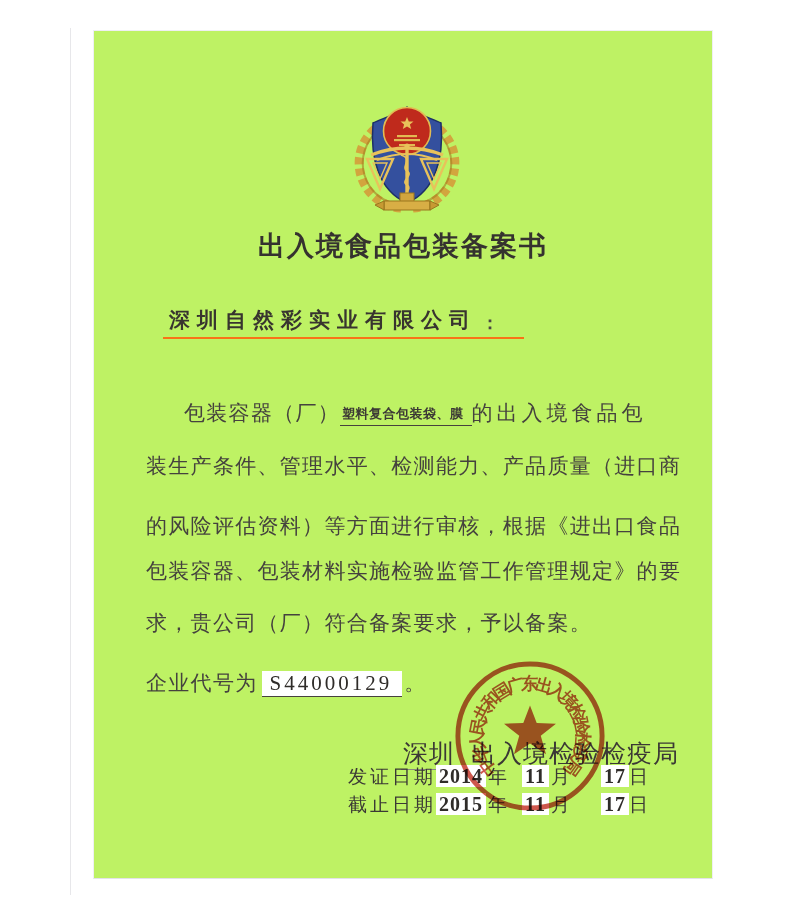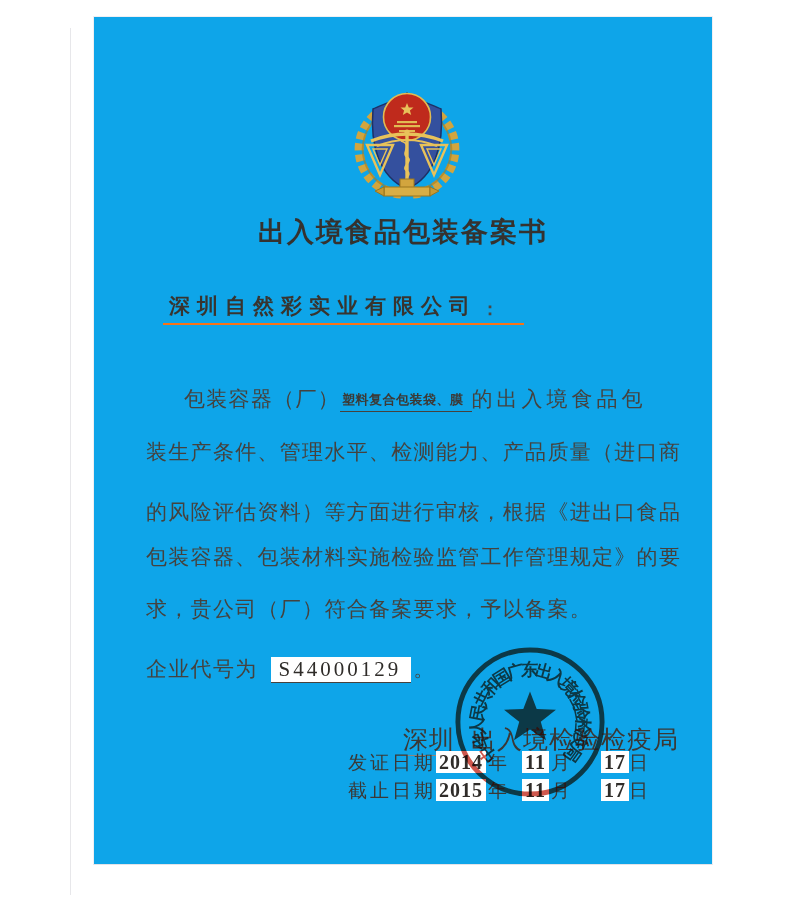--- a/index.html
+++ b/index.html
@@ -3,22 +3,22 @@
 <meta charset="utf-8">
 <style>
   html,body{margin:0;padding:0;}
   body{
     width:800px;height:923px;position:relative;background:#ffffff;
     font-family:"Liberation Sans","DejaVu Sans",sans-serif;
     color:#3d3b39;overflow:hidden;
   }
   .edge-line{position:absolute;left:70px;top:28px;width:1px;height:867px;background:#e7e7ea;}
   .scan{
-    position:absolute;left:93px;top:16px;width:618px;height:847px;
-    background:#0ea5e9;border:1px solid #efeff3;border-bottom-color:#e3e3e8;
+    position:absolute;left:93px;top:30px;width:618px;height:847px;
+    background:#bef264;border:1px solid #efeff3;border-bottom-color:#e3e3e8;
   }
   .abs{position:absolute;}
   .page-title{
     left:0;right:0;top:197px;text-align:center;
     font-size:27px;font-weight:bold;letter-spacing:2px;color:#35322f;
   }
   .company-line{
     left:69px;top:272px;width:361px;height:34px;
     border-bottom:2px solid #f97316;
   }
@@ -36,21 +36,21 @@
   .product-fill{
     font-size:13px;font-weight:bold;letter-spacing:.5px;color:#3c3935;
     border-bottom:1.5px solid #46423d;padding:0 8px 2px 2px;
     display:inline-block;vertical-align:2px;
   }
   .l1-suffix{letter-spacing:4px;}
   .code-line{left:52px;top:638px;font-size:21px;letter-spacing:1.3px;color:#45423e;white-space:nowrap;}
   .code-value{
     font-family:"Liberation Serif","DejaVu Serif",serif;
     font-size:21px;letter-spacing:3px;color:#2f2c29;background:#ffffff;
-    border-bottom:1.5px solid #46423d;padding:0 10px 1px 8px;margin-left:13px;
+    border-bottom:1.5px solid #46423d;padding:0 10px 1px 8px;margin-left:4px;
   }
   .code-period{margin-left:2px;}
   .authority-line{left:307px;top:706px;font-size:25px;letter-spacing:1px;color:#3b3835;white-space:nowrap;}
   .authority-city{border-bottom:1px solid #8a8680;padding:0 14px 2px 2px;margin-right:2px;}
   .date-row{left:250px;font-size:19px;letter-spacing:3px;color:#3b3835;white-space:nowrap;}
   .dr1{top:733px;} .dr2{top:761px;}
   .date-label{display:inline-block;width:92px;letter-spacing:3px;text-align:right;}
   .num{
     font-family:"Liberation Serif","DejaVu Serif",serif;
     font-size:20px;letter-spacing:1px;color:#2f2c29;background:#ffffff;padding:0 3px;font-weight:bold;

